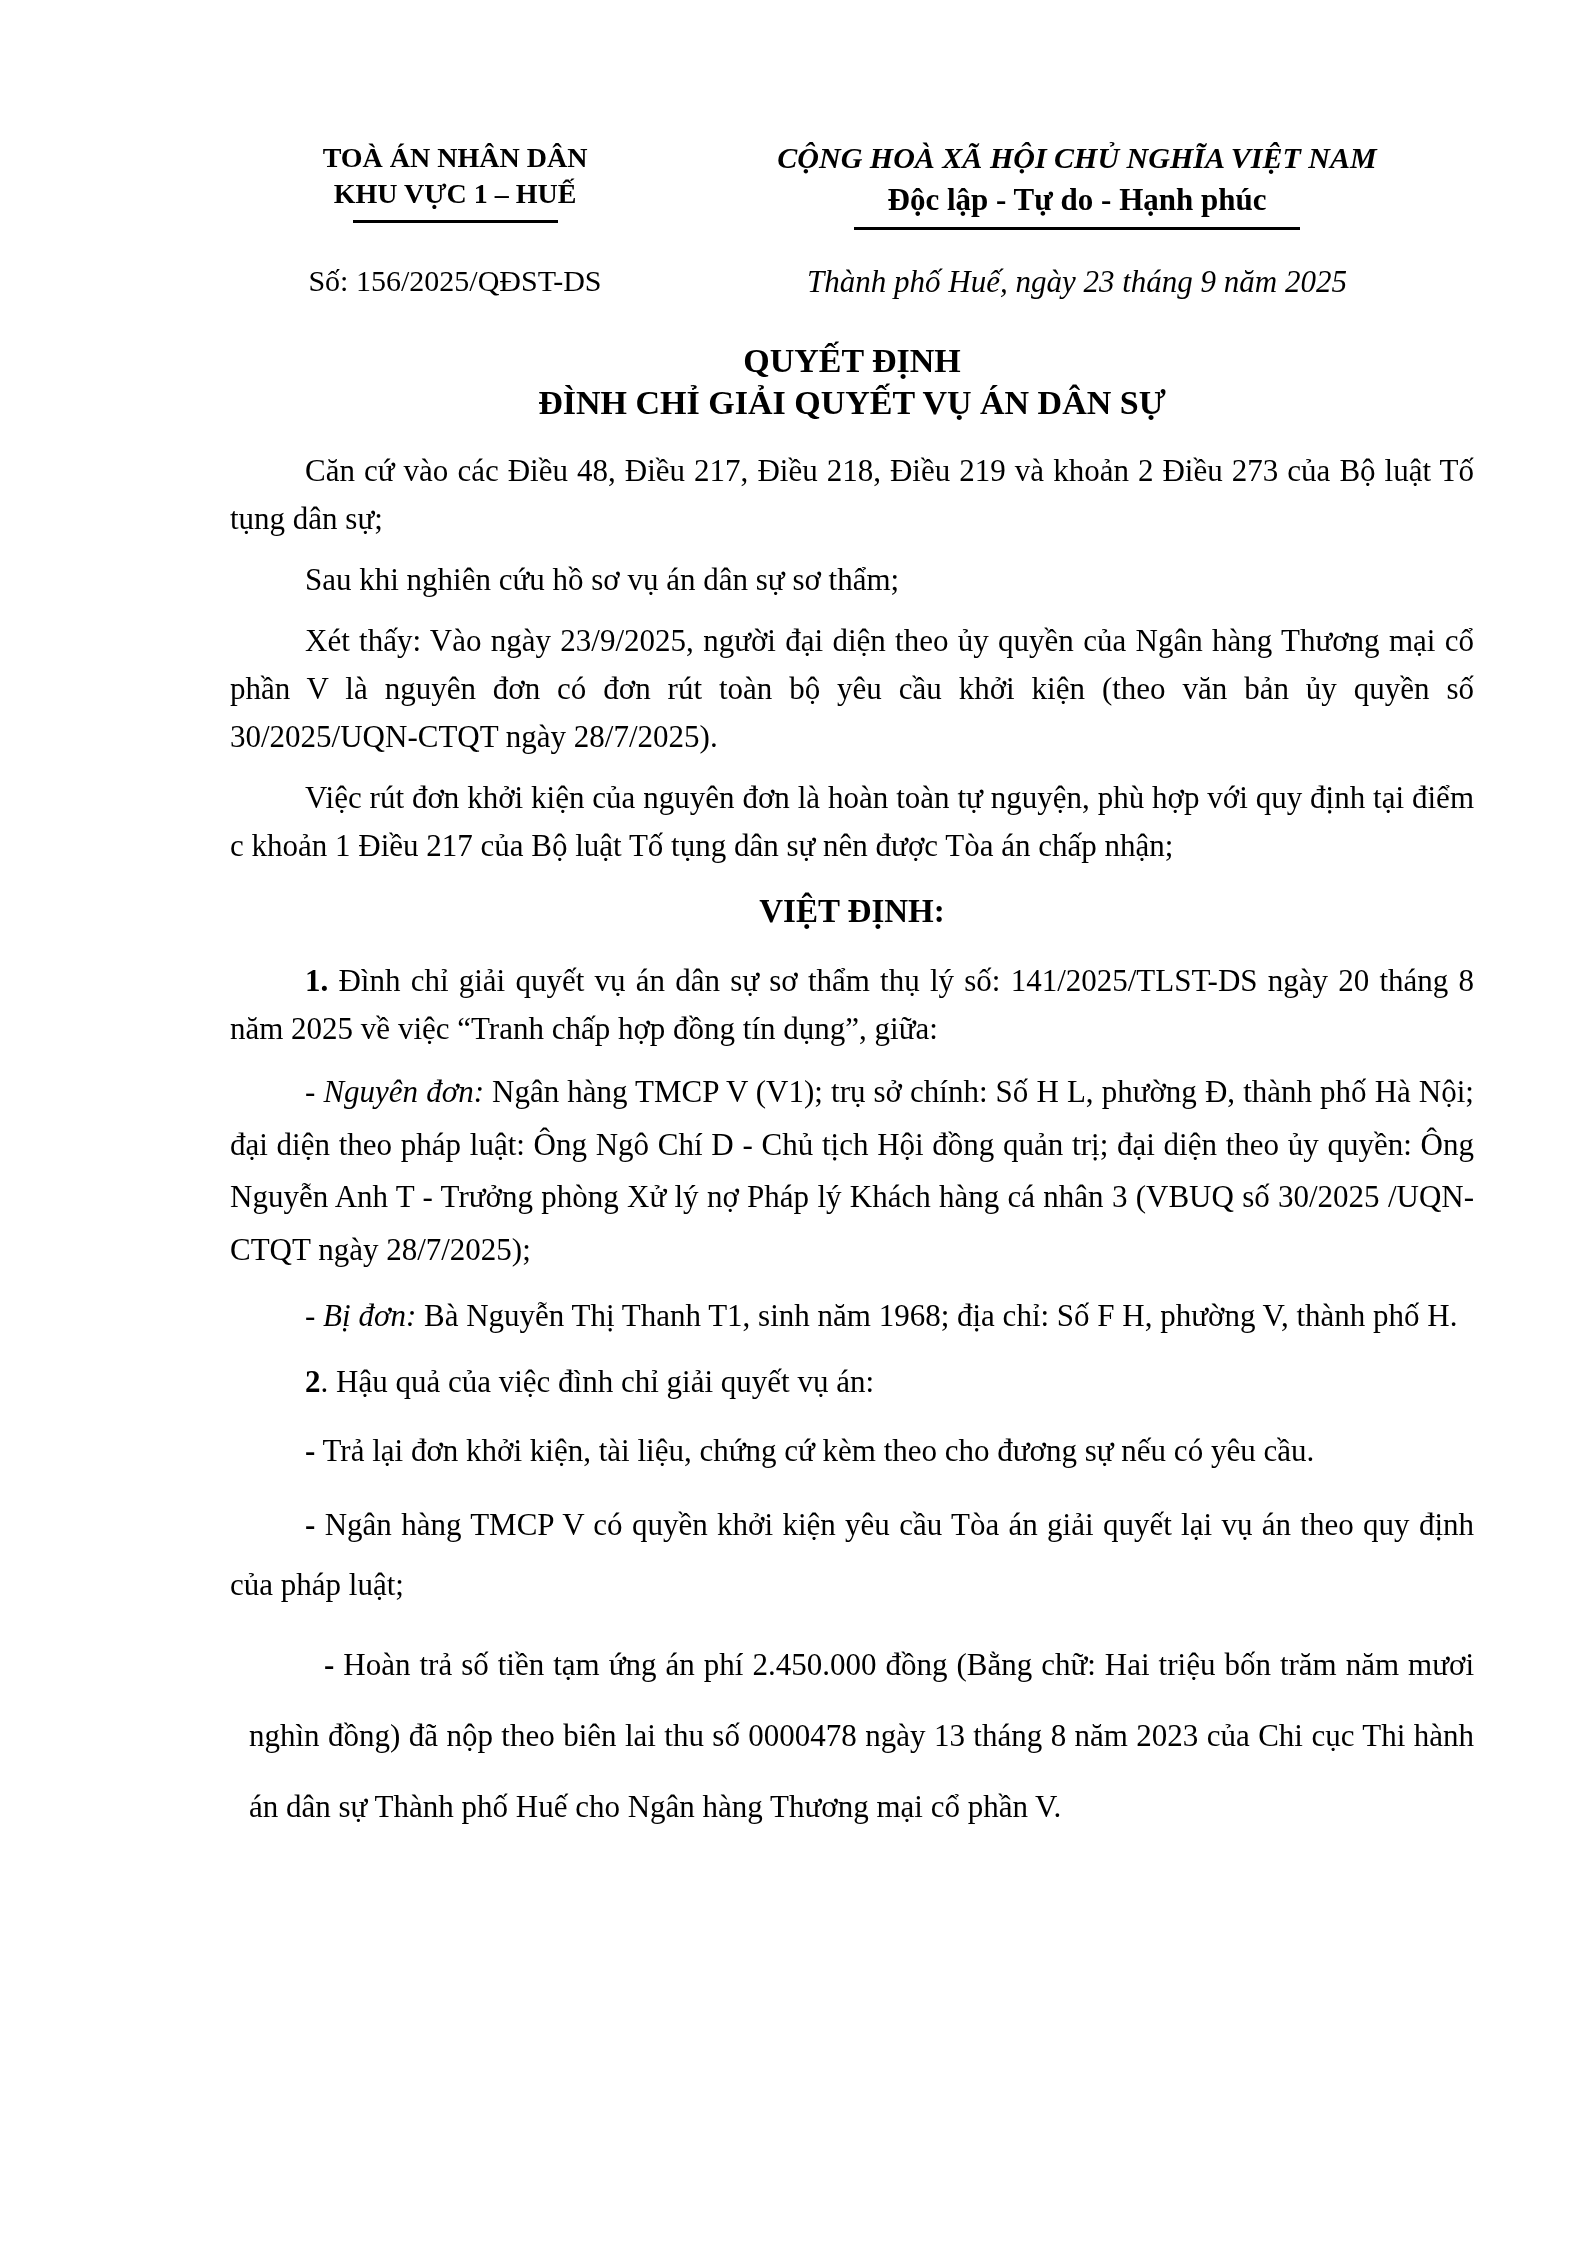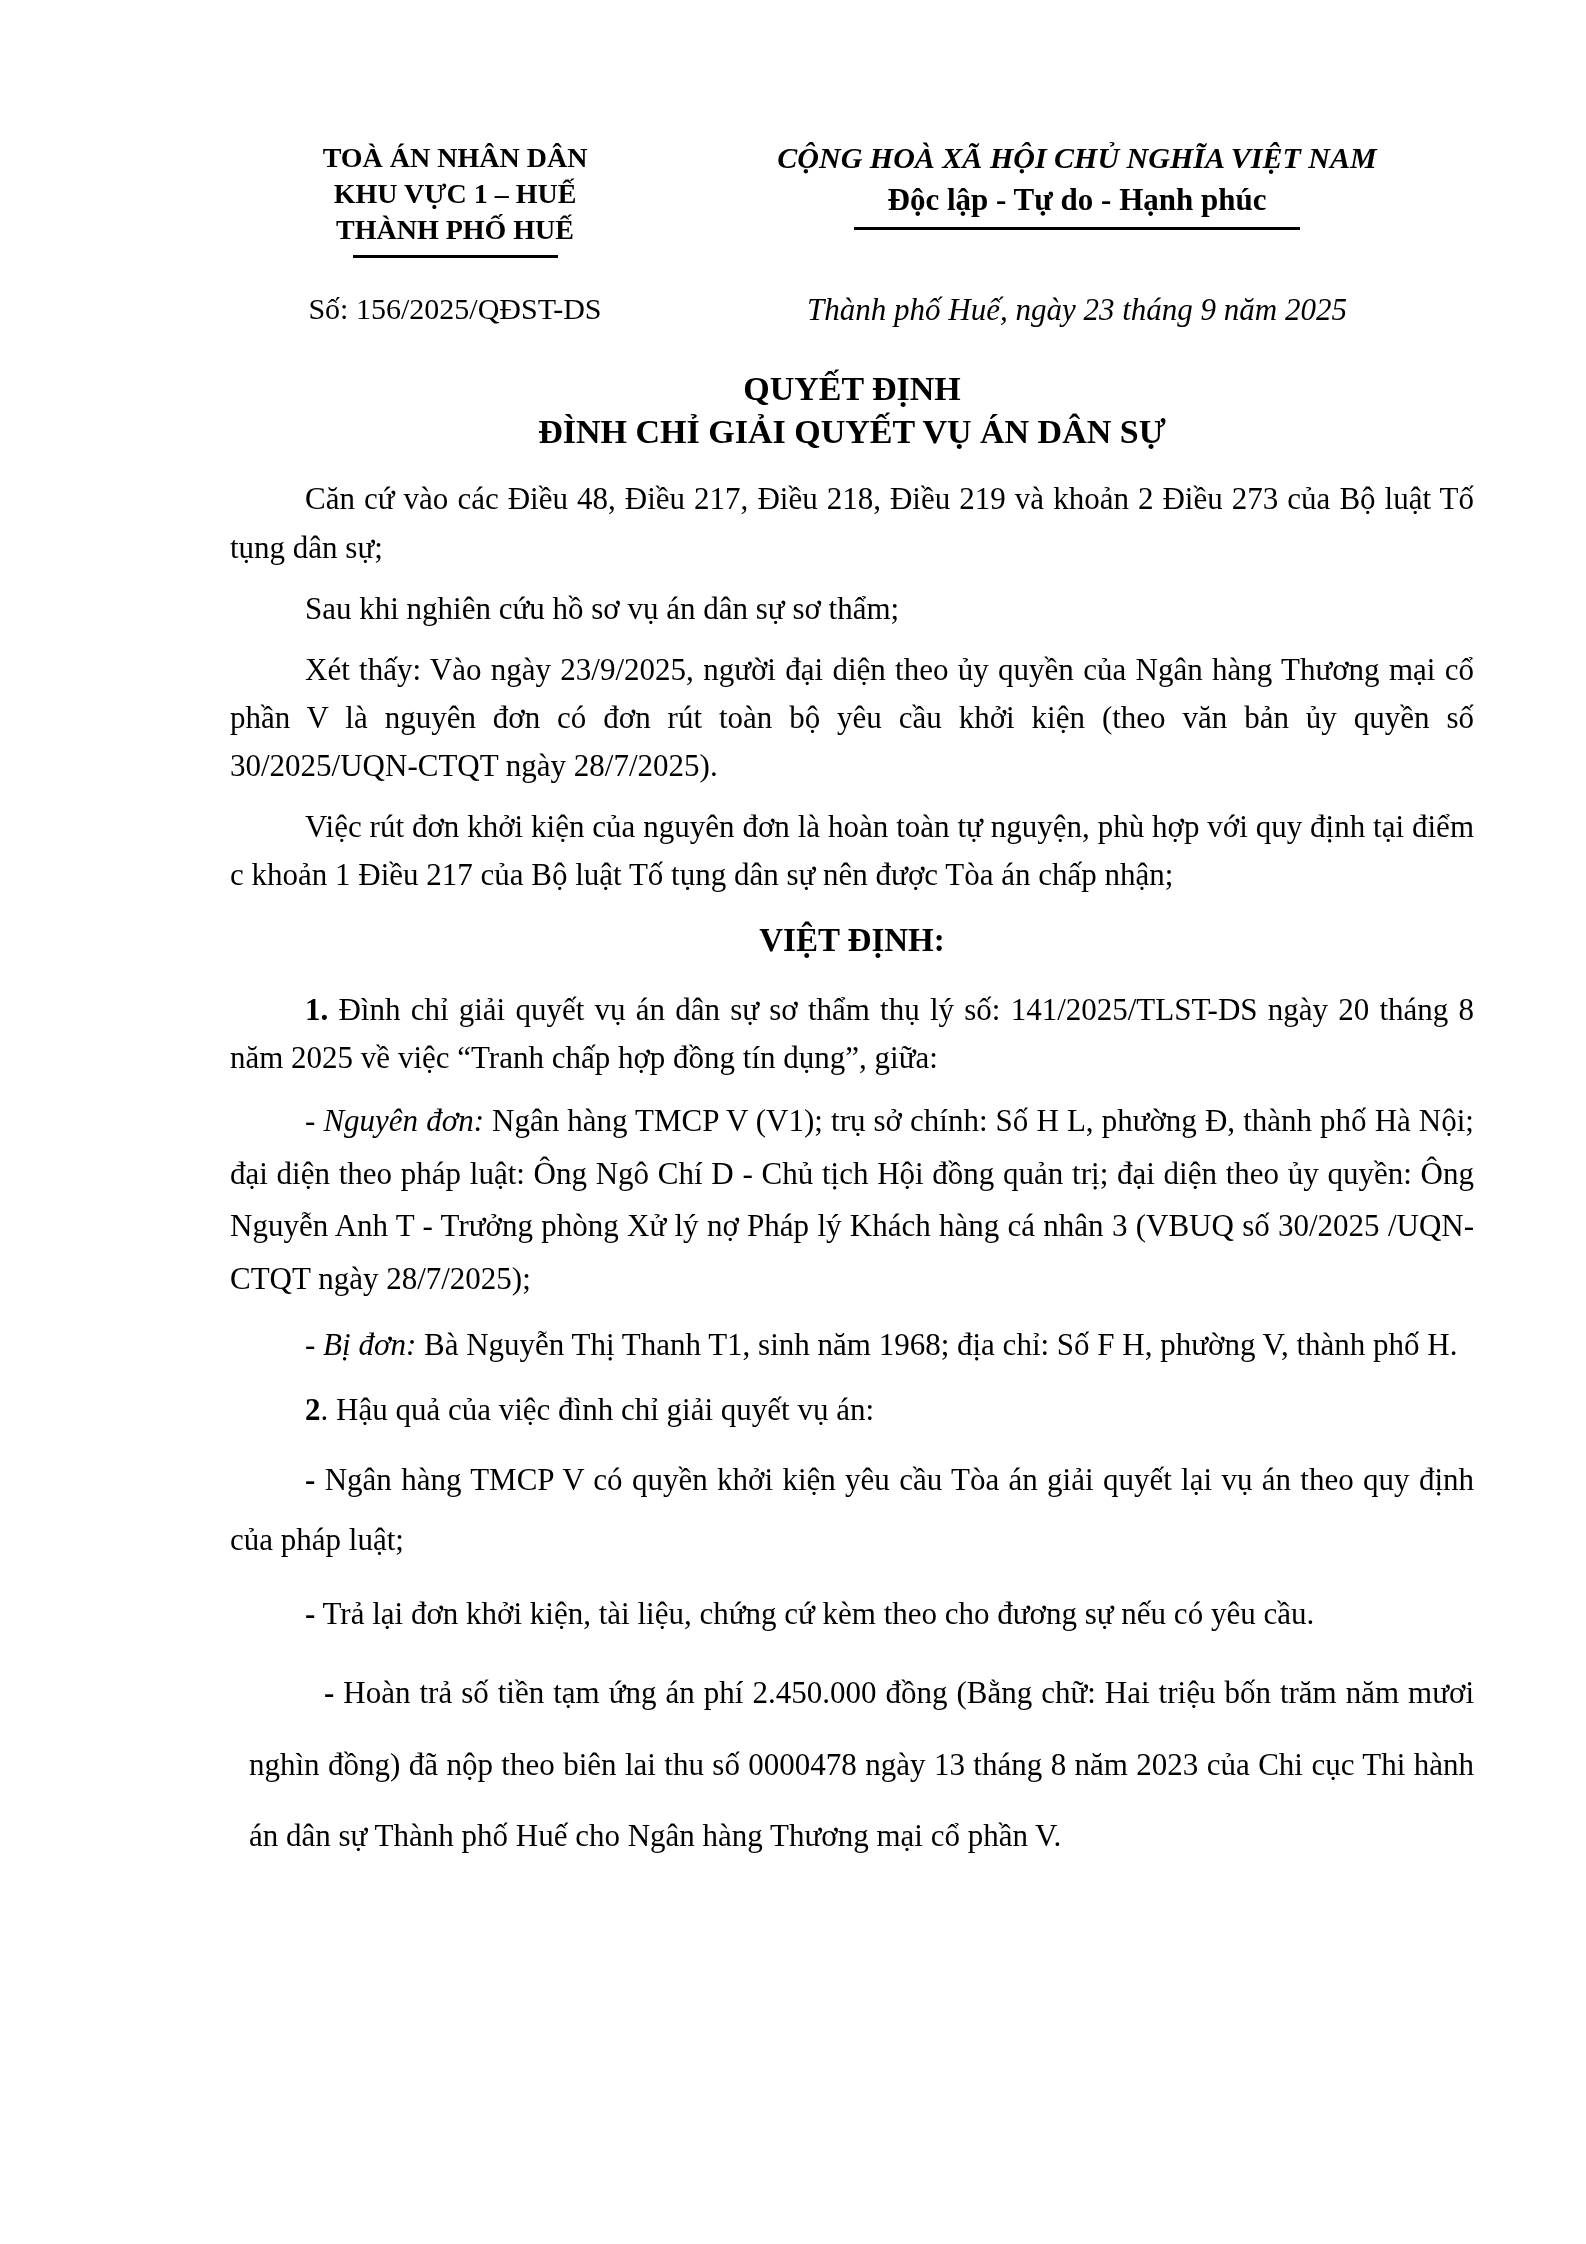--- a/index.html
+++ b/index.html
@@ -97,21 +97,20 @@
 </style>
 </head>
 <body>
 
 <div class="page">
 
   <div class="header-row">
     <div class="header-left">
       <div>TOÀ ÁN NHÂN DÂN</div>
       <div>KHU VỰC 1 – HUẾ</div>
-      <div>THÀNH PHỐ HUẾ</div>
       <div class="rule"></div>
     </div>
     <div class="header-right">
       <div class="nat-line1">CỘNG HOÀ XÃ HỘI CHỦ NGHĨA VIỆT NAM</div>
       <div>
         <span class="nat-line2">Độc lập - Tự do - Hạnh phúc</span>
       </div>
     </div>
   </div>
 
@@ -138,20 +137,20 @@
     <p class="para mid-heading">VIỆT ĐỊNH:</p>
 
     <p class="para lh-a"><span class="b">1.</span><span> Đình chỉ giải quyết vụ án dân sự sơ thẩm thụ lý số: 141/2025/TLST-DS ngày 20 tháng 8 năm 2025 về việc “Tranh chấp hợp đồng tín dụng”, giữa:</span></p>
 
     <p class="para lh-b"><span>- </span><span class="i">Nguyên đơn:</span><span> Ngân hàng TMCP V (V1); trụ sở chính: Số H L, phường Đ, thành phố Hà Nội; đại diện theo pháp luật: Ông Ngô Chí D - Chủ tịch Hội đồng quản trị; đại diện theo ủy quyền: Ông Nguyễn Anh T - Trưởng phòng Xử lý nợ Pháp lý Khách hàng cá nhân 3 (VBUQ số 30/2025 /UQN-CTQT ngày 28/7/2025);</span></p>
 
     <p class="para lh-b"><span>- </span><span class="i">Bị đơn:</span><span> Bà Nguyễn Thị Thanh T1, sinh năm 1968; địa chỉ: Số F H, phường V, thành phố H.</span></p>
 
     <p class="para lh-b"><span class="b">2</span><span>. Hậu quả của việc đình chỉ giải quyết vụ án:</span></p>
 
+    <p class="para lh-c"><span class="b">-</span><span> Trả lại đơn khởi kiện, tài liệu, chứng cứ kèm theo cho đương sự nếu có yêu cầu.</span></p>
+
     <p class="para lh-c"><span class="b">-</span><span> Ngân hàng TMCP V có quyền khởi kiện yêu cầu Tòa án giải quyết lại vụ án theo quy định của pháp luật;</span></p>
-
-    <p class="para lh-c"><span class="b">-</span><span> Trả lại đơn khởi kiện, tài liệu, chứng cứ kèm theo cho đương sự nếu có yêu cầu.</span></p>
 
     <p class="para lh-d"><span class="b">-</span><span> Hoàn trả số tiền tạm ứng án phí 2.450.000 đồng (Bằng chữ: Hai triệu bốn trăm năm mươi nghìn đồng) đã nộp theo biên lai thu số 0000478 ngày 13 tháng 8 năm 2023 của Chi cục Thi hành án dân sự Thành phố Huế cho Ngân hàng Thương mại cổ phần V.</span></p>
 
   </div>
 </div>
 
 </body></html>

